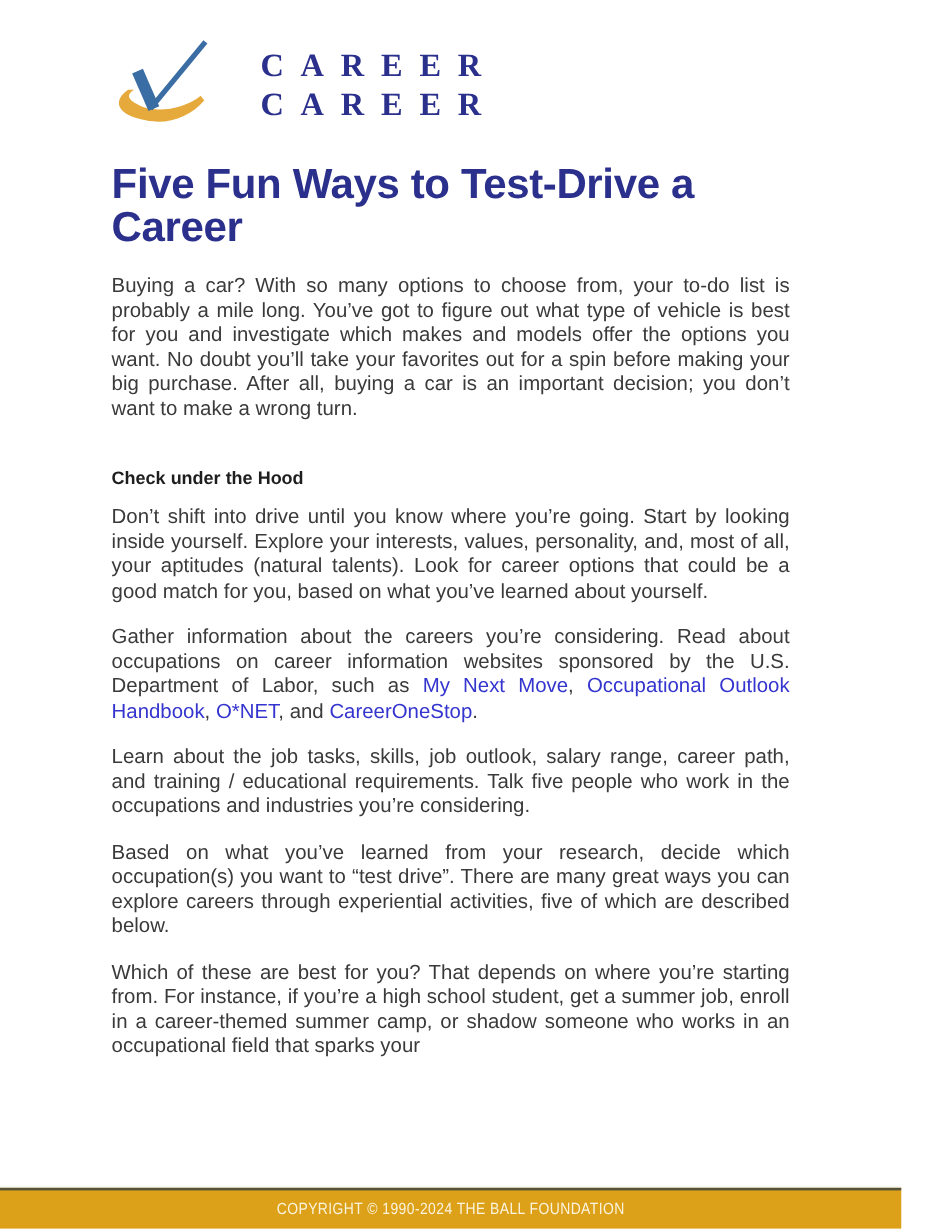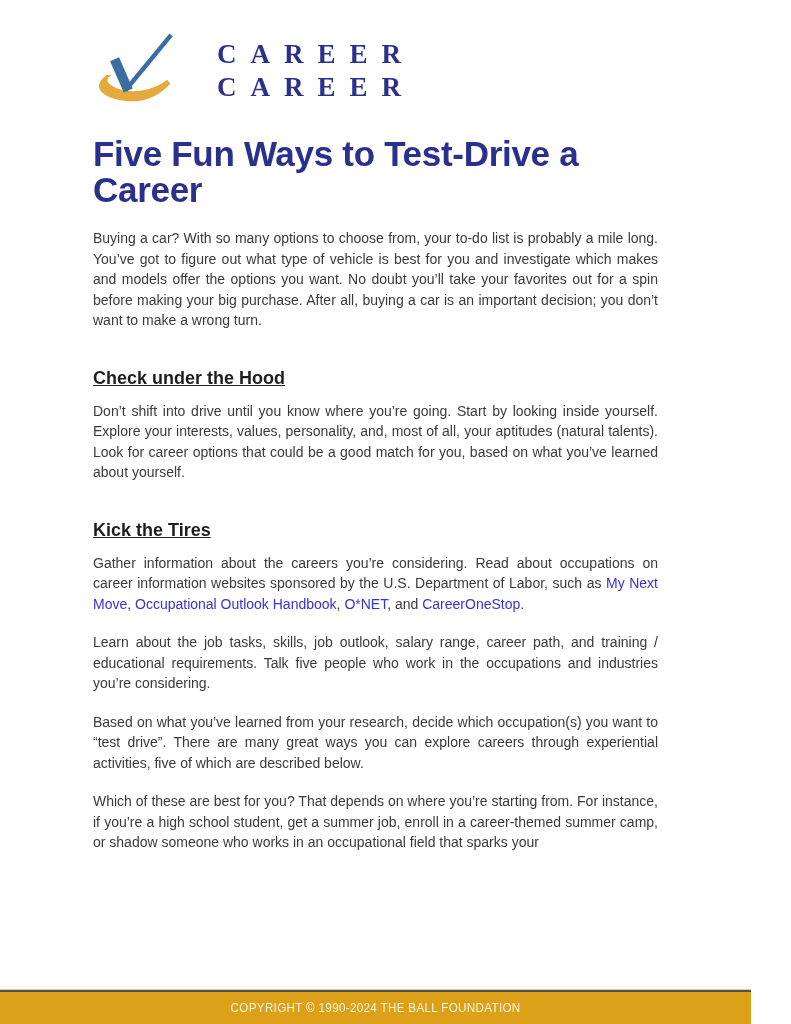--- a/index.html
+++ b/index.html
@@ -60,32 +60,31 @@
     margin:24px 0 20px 0;
     font-size:35px;
     line-height:36px;
     letter-spacing:-0.3px;
     font-weight:700;
     color:var(--navy);
   }
   
   p.body-par{
     margin:0 0 18px 0;
-    font-size:14px;
+    font-size:17px;
     line-height:20.5px;
     color:var(--body-text);
     text-align:justify;
   }
   h2.sec-head{
     margin:38px 0 13px 0;
-    font-size:18px;
+    font-size:15px;
     line-height:19px;
     font-weight:700;
     color:var(--heading-text);
-    text-decoration:underline;
   }
   a.doc-link{
     color:var(--link);
     text-decoration:none;
     cursor:pointer;
   }
   
   .footer{
     position:absolute;
     left:0;right:0;bottom:0;
@@ -124,21 +123,20 @@
       </div>
     </header>
 
     <h1 class="doc-title">Five Fun Ways to Test-Drive a Career</h1>
 
     <p class="body-par">Buying a car? With so many options to choose from, your to-do list is probably a mile long. You’ve got to figure out what type of vehicle is best for you and investigate which makes and models offer the options you want. No doubt you’ll take your favorites out for a spin before making your big purchase. After all, buying a car is an important decision; you don’t want to make a wrong turn.</p>
 
     <h2 class="sec-head">Check under the Hood</h2>
     <p class="body-par">Don’t shift into drive until you know where you’re going. Start by looking inside yourself. Explore your interests, values, personality, and, most of all, your aptitudes (natural talents). Look for career options that could be a good match for you, based on what you’ve learned about yourself.</p>
 
-    <h2 class="sec-head">Kick the Tires</h2>
     <p class="body-par"><span>Gather information about the careers you’re considering. Read about occupations on career information websites sponsored by the U.S. Department of Labor, such as </span><a class="doc-link">My Next Move</a><span>, </span><a class="doc-link">Occupational Outlook Handbook</a><span>, </span><a class="doc-link">O*NET</a><span>, and </span><a class="doc-link">CareerOneStop</a><span>.</span></p>
     <p class="body-par">Learn about the job tasks, skills, job outlook, salary range, career path, and training / educational requirements. Talk five people who work in the occupations and industries you’re considering.</p>
 
     <p class="body-par">Based on what you’ve learned from your research, decide which occupation(s) you want to “test drive”. There are many great ways you can explore careers through experiential activities, five of which are described below.</p>
     <p class="body-par">Which of these are best for you? That depends on where you’re starting from. For instance, if you’re a high school student, get a summer job, enroll in a career-themed summer camp, or shadow someone who works in an occupational field that sparks your</p>
 
   </div>
 
   <footer class="footer">
     <span>COPYRIGHT © 1990-2024 THE BALL FOUNDATION</span>

